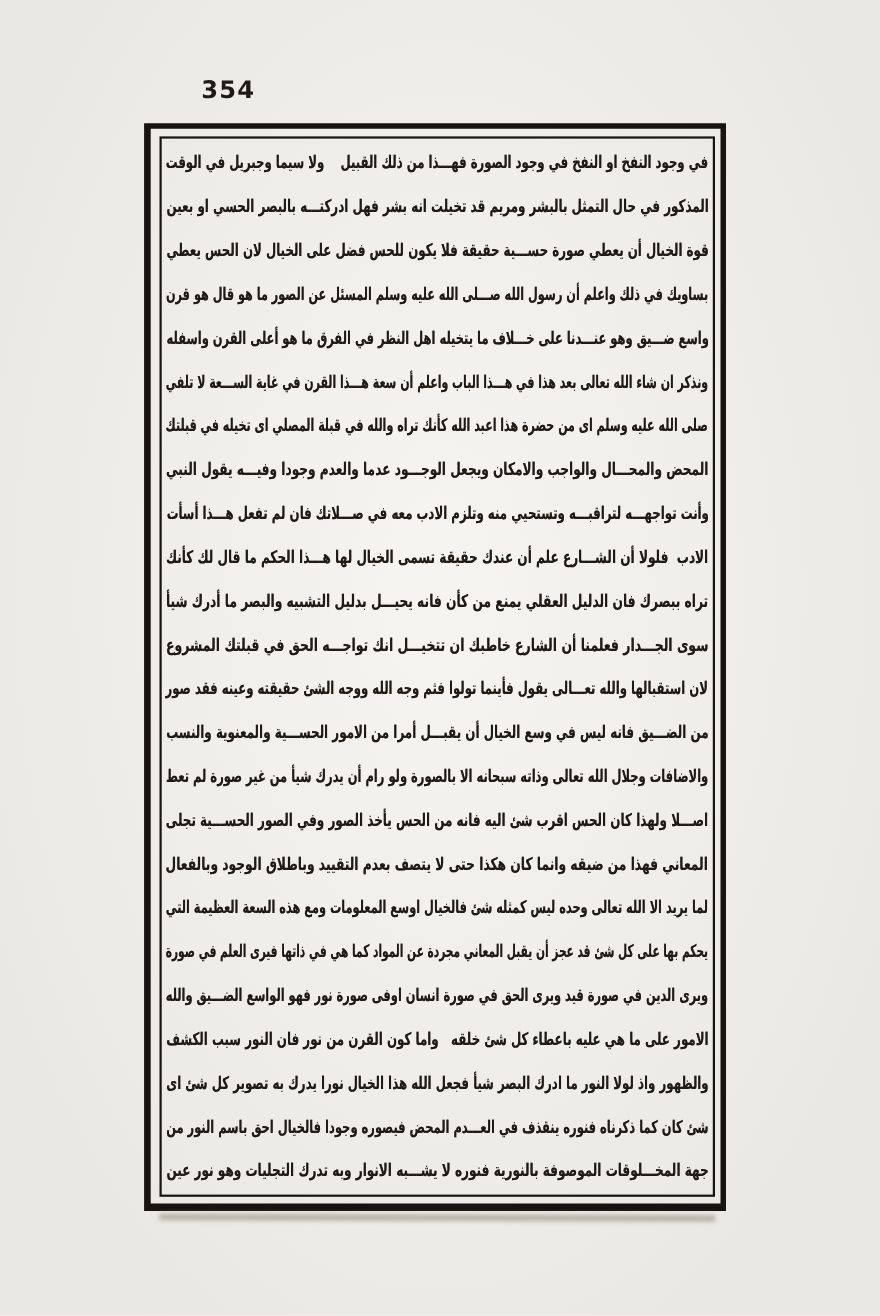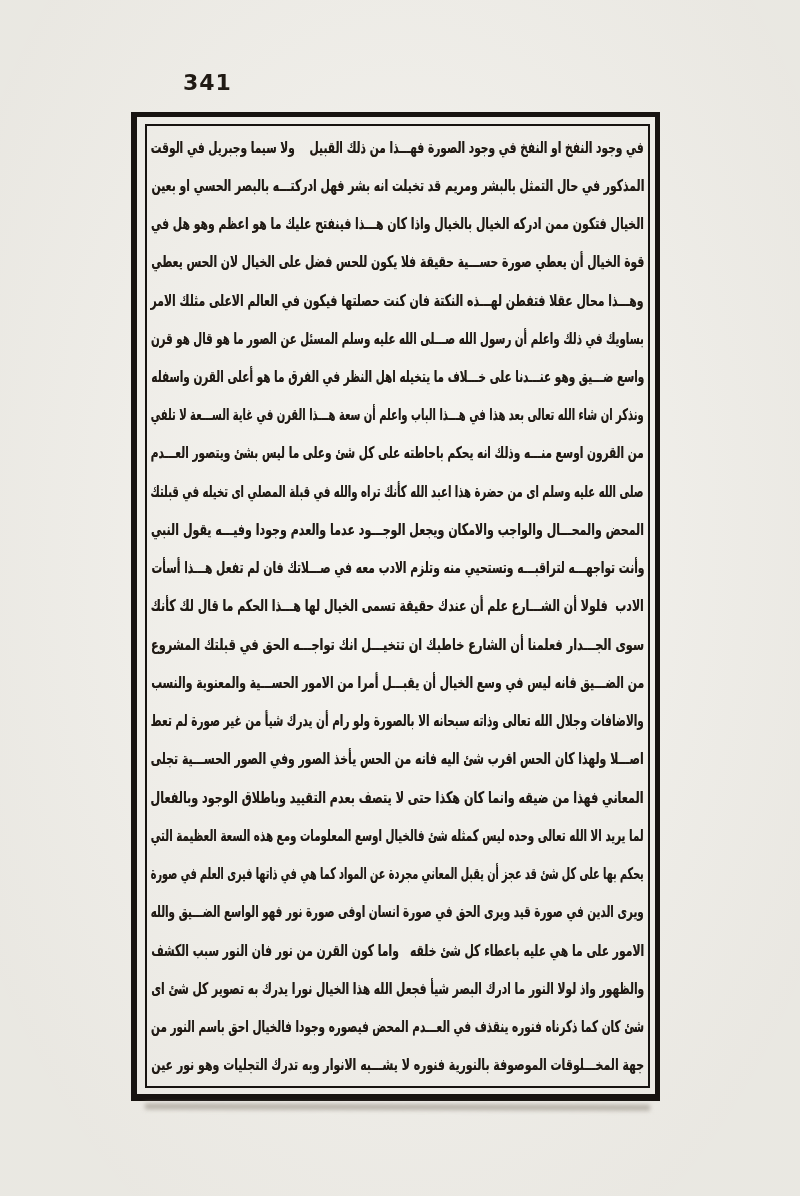--- a/index.html
+++ b/index.html
@@ -79,66 +79,63 @@
     white-space: nowrap;
     transform-origin: right center;
     text-shadow: 0 0 0.5px rgba(20,14,8,0.55);
   }
 </style>
 </head>
 <body>
 
 <div class="scan">
 
-  <div class="page-number">341</div>
+  <div class="page-number">354</div>
 
   <div class="frame-outer">
     <div class="frame-inner">
       <div class="text-block">
           <div class="line">
             <span style="transform: scaleX(0.663722);">في وجود النفخ او النفخ في وجود الصورة فهـــذا من ذلك القبيل &nbsp;&nbsp; ولا سيما وجبريل في الوقت</span>
           </div>
           <div class="line">
             <span style="transform: scaleX(0.676835);">المذكور في حال التمثل بالبشر ومريم قد تخيلت انه بشر فهل ادركتـــه بالبصر الحسي او بعين</span>
           </div>
           <div class="line">
-            <span style="transform: scaleX(0.677227);">الخيال فتكون ممن ادركه الخيال بالخيال واذا كان هـــذا فينفتح عليك ما هو اعظم وهو هل في</span>
-          </div>
-          <div class="line">
             <span style="transform: scaleX(0.671419);">قوة الخيال أن يعطي صورة حســـية حقيقة فلا يكون للحس فضل على الخيال لان الحس يعطي</span>
-          </div>
-          <div class="line">
-            <span style="transform: scaleX(0.67759);">وهـــذا محال عقلا فتفطن لهـــذه النكتة فان كنت حصلتها فيكون في العالم الاعلى مثلك الامر</span>
           </div>
           <div class="line">
             <span style="transform: scaleX(0.63952);">بساويك في ذلك واعلم أن رسول الله صـــلى الله عليه وسلم المسئل عن الصور ما هو قال هو قرن</span>
           </div>
           <div class="line">
             <span style="transform: scaleX(0.652669);">واسع ضـــيق وهو عنـــدنا على خـــلاف ما يتخيله اهل النظر في الفرق ما هو أعلى القرن واسفله</span>
           </div>
           <div class="line">
             <span style="transform: scaleX(0.622708);">ونذكر ان شاء الله تعالى بعد هذا في هـــذا الباب واعلم أن سعة هـــذا القرن في غاية الســـعة لا تلفي</span>
-          </div>
-          <div class="line">
-            <span style="transform: scaleX(0.657525);">من القرون اوسع منـــه وذلك انه يحكم باحاطته على كل شئ وعلى ما ليس بشئ ويتصور العـــدم</span>
           </div>
           <div class="line">
             <span style="transform: scaleX(0.628376);">صلى الله عليه وسلم اى من حضرة هذا اعبد الله كأنك تراه والله في قبلة المصلي اى تخيله في قبلتك</span>
           </div>
           <div class="line">
             <span style="transform: scaleX(0.689556);">المحض والمحـــال والواجب والامكان ويجعل الوجـــود عدما والعدم وجودا وفيـــه يقول النبي</span>
           </div>
           <div class="line">
             <span style="transform: scaleX(0.668489);">وأنت تواجهـــه لتراقبـــه وتستحيي منه وتلزم الادب معه في صـــلاتك فان لم تفعل هـــذا أسأت</span>
           </div>
           <div class="line">
             <span style="transform: scaleX(0.686764);">الادب &nbsp;فلولا أن الشـــارع علم أن عندك حقيقة تسمى الخيال لها هـــذا الحكم ما قال لك كأنك</span>
           </div>
           <div class="line">
+            <span style="transform: scaleX(0.695514);">تراه ببصرك فان الدليل العقلي يمنع من كأن فانه يحيـــل بدليل التشبيه والبصر ما أدرك شيأ</span>
+          </div>
+          <div class="line">
             <span style="transform: scaleX(0.707301);">سوى الجـــدار فعلمنا أن الشارع خاطبك ان تتخيـــل انك تواجـــه الحق في قبلتك المشروع</span>
+          </div>
+          <div class="line">
+            <span style="transform: scaleX(0.662175);">لان استقبالها والله تعـــالى يقول فأينما تولوا فثم وجه الله ووجه الشئ حقيقته وعينه فقد صور</span>
           </div>
           <div class="line">
             <span style="transform: scaleX(0.676138);">من الضـــيق فانه ليس في وسع الخيال أن يقبـــل أمرا من الامور الحســـية والمعنوية والنسب</span>
           </div>
           <div class="line">
             <span style="transform: scaleX(0.653129);">والاضافات وجلال الله تعالى وذاته سبحانه الا بالصورة ولو رام أن يدرك شيأ من غير صورة لم تعط</span>
           </div>
           <div class="line">
             <span style="transform: scaleX(0.679283);">اصـــلا ولهذا كان الحس اقرب شئ اليه فانه من الحس يأخذ الصور وفي الصور الحســـية تجلى</span>
           </div>

